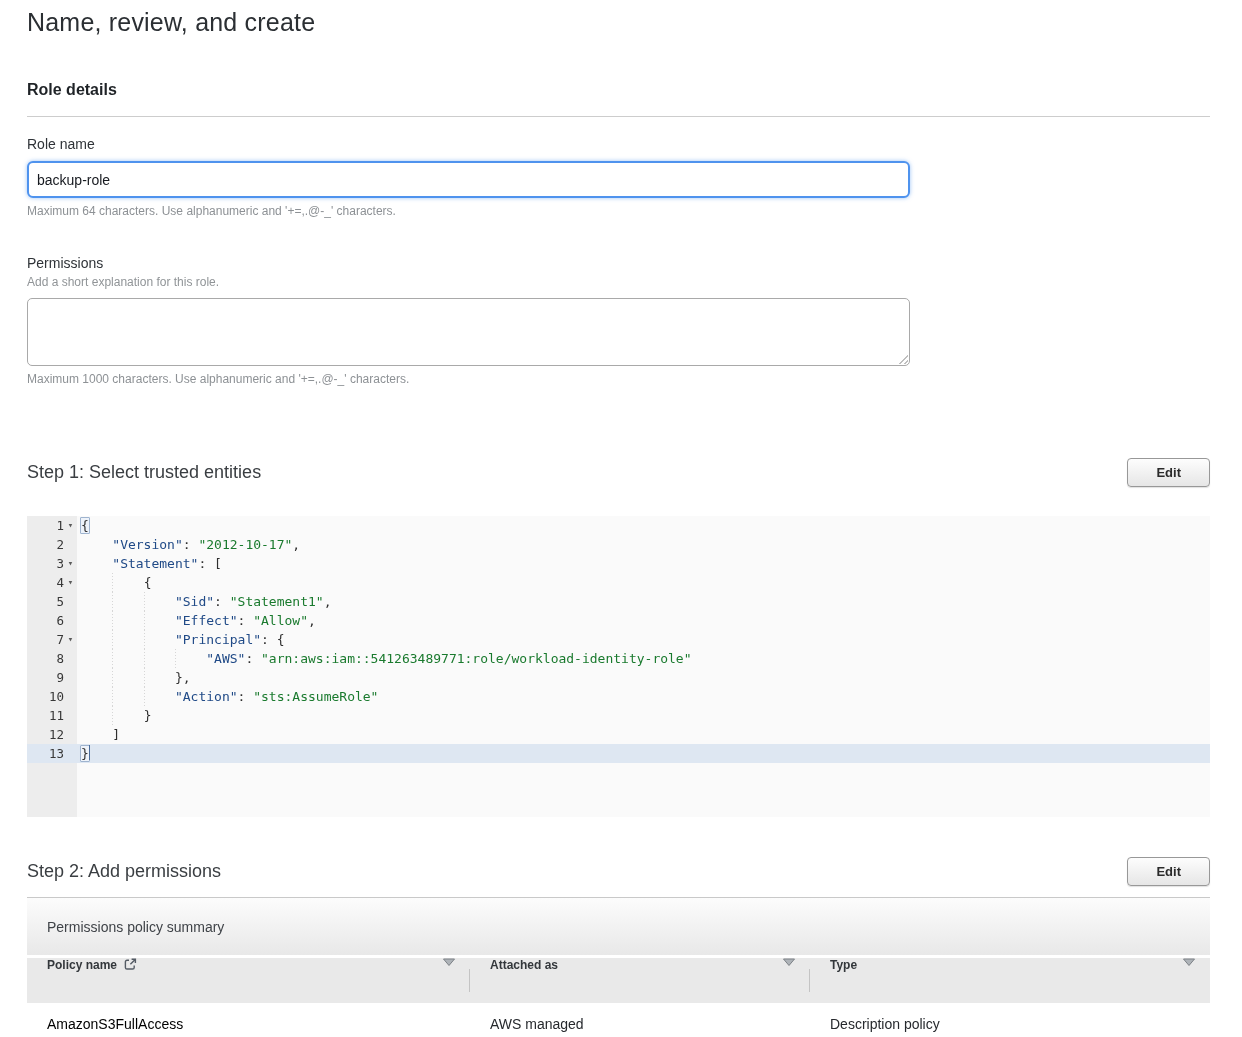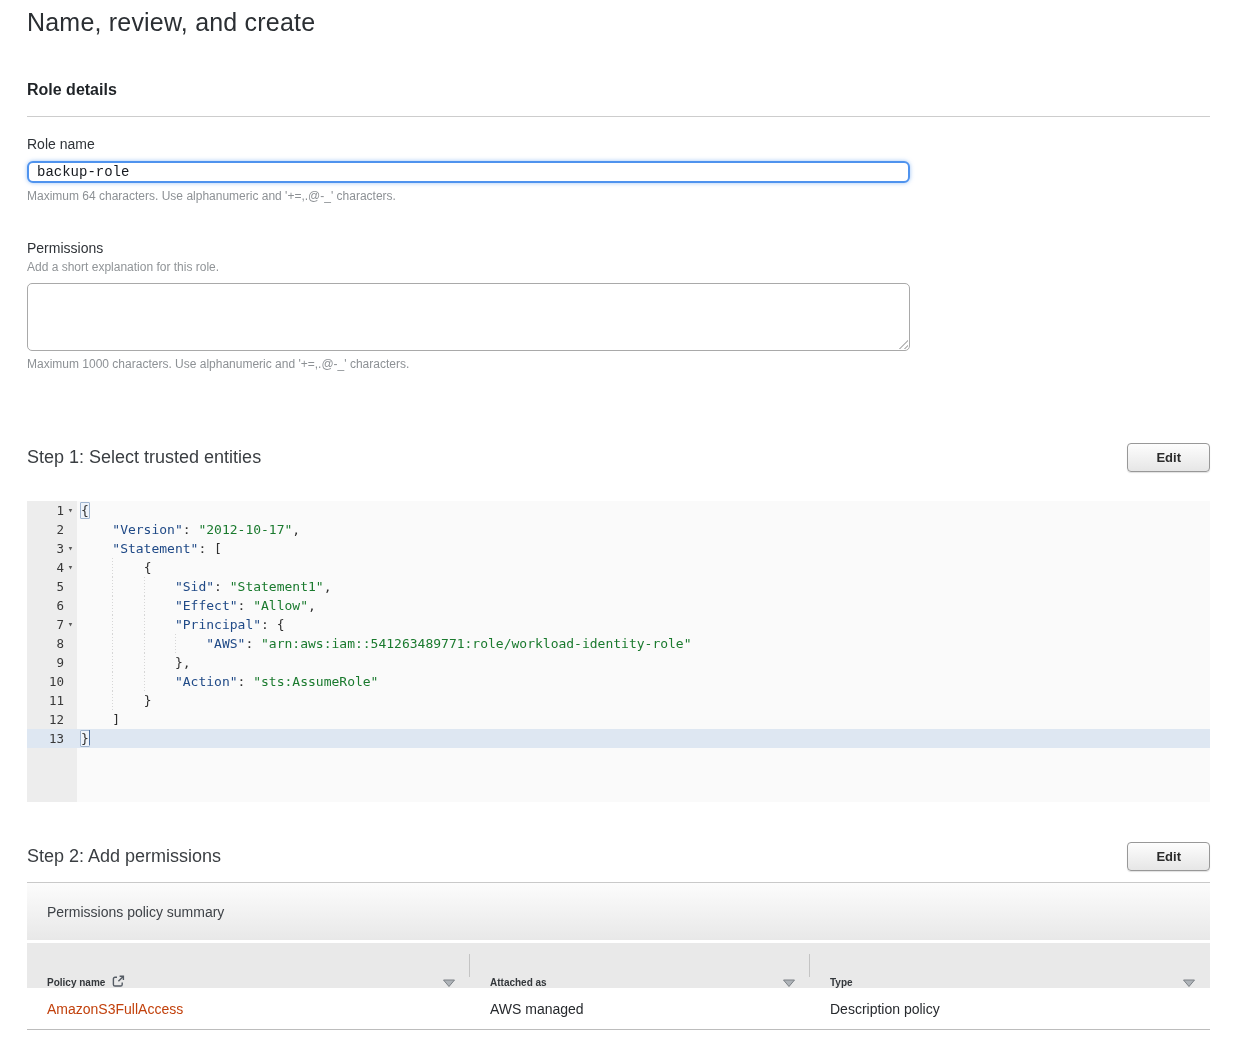--- a/index.html
+++ b/index.html
@@ -16,25 +16,25 @@
   .page-title { font-size: 25px; font-weight: 400; color: #2b2f33; margin: 0; letter-spacing: .2px; }
   .section-title { font-size: 16px; font-weight: 700; color: #1f2327; margin: 44px 0 0 0; }
   .rule { border: none; border-top: 1px solid #cdcdcd; margin: 17px 0 0 0; }
 
   
   .field-label { font-size: 14px; color: #2f3338; margin-top: 19px; }
   .field-hint  { font-size: 12px; color: #909497; margin-top: 4px; }
   .field-constraint { font-size: 12px; color: #8d9195; margin-top: 6px; }
 
   .text-input {
-    display: block; width: 883px; height: 22px; margin-top: 9px;
+    display: block; width: 883px; height: 37px; margin-top: 9px;
     border: 2px solid #4f93ee; border-radius: 6px;
     box-shadow: 0 0 4px rgba(79,147,238,.55);
     padding: 0 8px; font-size: 14px; color: #16191f;
-    font-family: Liberation Mono, monospace; outline: none;
+    font-family: Liberation Sans, sans-serif; outline: none;
     caret-color: #000;
   }
   .textarea-wrap { position: relative; width: 883px; margin-top: 9px; }
   .text-area {
     display: block; width: 883px; height: 68px; resize: none;
     border: 1px solid #a9a9a9; border-radius: 5px;
     padding: 6px 8px; font-size: 14px; color: #16191f;
     font-family: "Liberation Sans", sans-serif; outline: none; background: #fff;
   }
   .resize-corner {
@@ -92,32 +92,32 @@
     margin-top: 11px; height: 58px;
     border-top: 1px solid #c9c9c9;
     background: linear-gradient(#fcfcfc, #e8e8e8);
     display: flex; align-items: center; padding-left: 20px;
     font-size: 14px; color: #3f4348;
   }
   .perm-table { margin-top: 3px; }
   .thead, .trow { display: grid; grid-template-columns: 443px 340px 1fr; }
   .thead { background: #e9e9e9; height: 45px; }
   .th {
-    display: flex; align-items: flex-end; padding: 0 14px 0 20px; position: relative;
-    font-size: 10px; font-weight: 700; color: #33373b;
+    display: flex; align-items: flex-start; padding: 0 14px 0 20px; position: relative;
+    font-size: 12px; font-weight: 700; color: #33373b;
   }
   .th:not(:last-child)::after {
     content: ""; position: absolute; right: 0; top: 11px; bottom: 11px; width: 1px; background: #c4c4c4;
   }
   .th .spacer { flex: 1; }
   .ext-icon { margin-left: 7px; display: inline-flex; }
   .filter-icon { display: inline-flex; cursor: pointer; }
   .trow { height: 42px; border-bottom: 1px solid #bcbcbc; background: #fff; }
   .td { display: flex; align-items: center; padding: 0 14px 0 20px; font-size: 14px; color: #26292d; }
-  .policy-link { color: #c2410c; text-decoration: none; cursor: pointer; }
+  .policy-link { color: #000000; text-decoration: none; cursor: pointer; }
 </style>
 </head>
 <body>
 
 <div class="wrap">
 
   <h1 class="page-title">Name, review, and create</h1>
 
   <div class="section-title">Role details</div>
   <hr class="rule">

